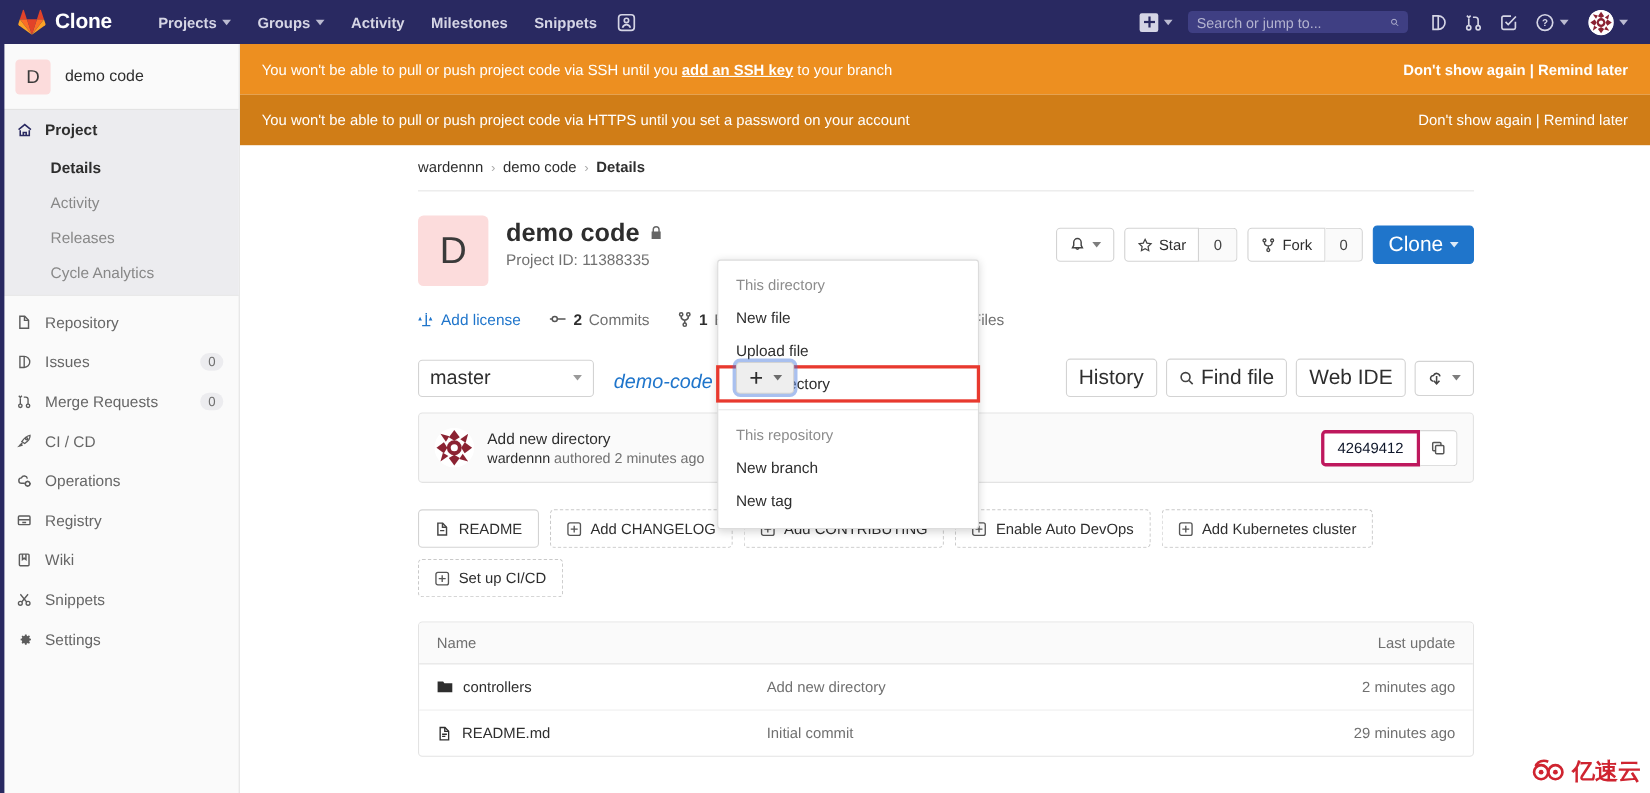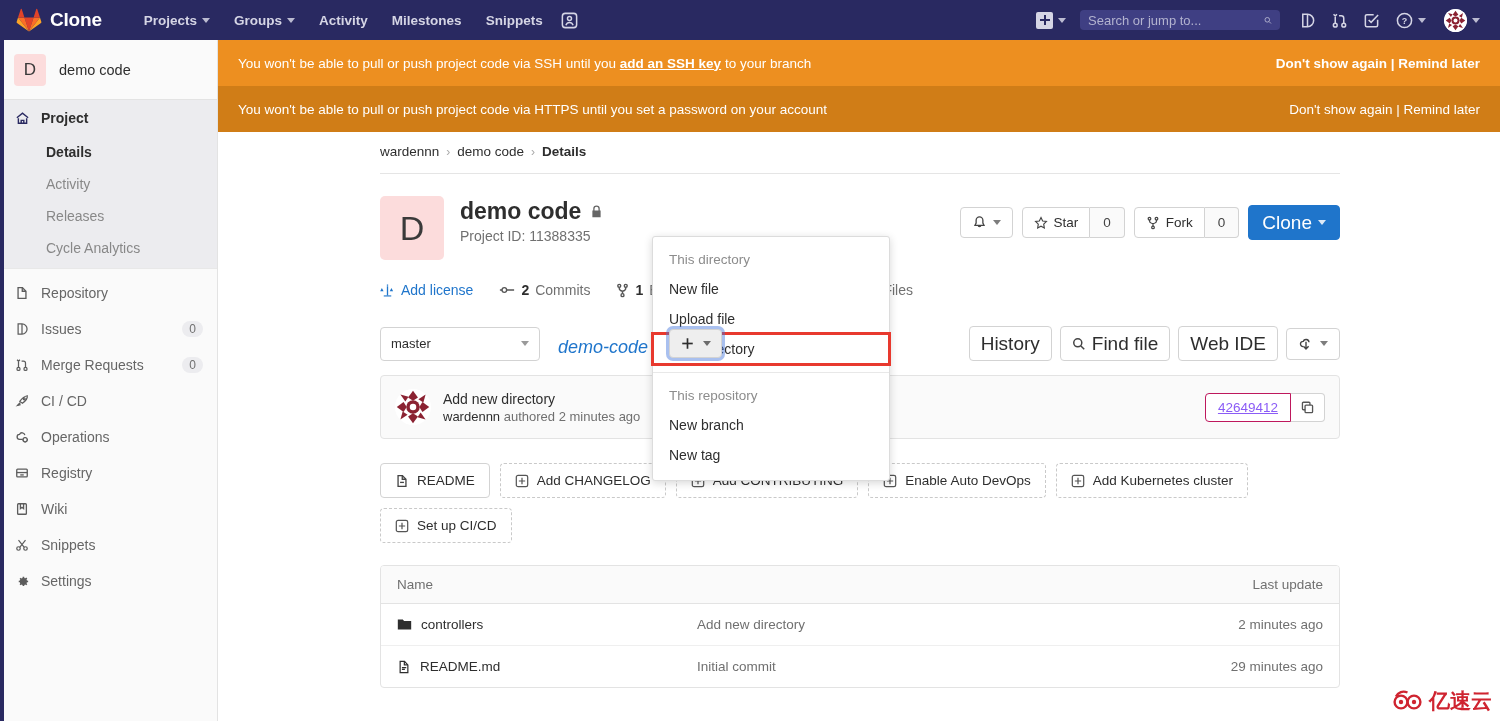--- a/index.html
+++ b/index.html
@@ -181,21 +181,21 @@
   .stats { display: flex; align-items: center; gap: 26px; margin-top: 22px; font-size: 14px; }
   .stat { display: flex; align-items: center; gap: 6px; color: #707070; }
   .stat b { color: #2e2e2e; font-weight: 700; }
   .stat.link { color: #1f75cb; cursor: pointer; }
 
   
   .repo-bar { display: flex; align-items: center; margin-top: 28px; }
   .branch-select {
     width: 160px; height: 34px; border: 1px solid #d3d3d3; border-radius: 4px;
     background: #fff; display: flex; align-items: center; padding: 0 10px;
-    font-size: 13px; cursor: pointer; color: #2e2e2e; justify-content: center;
+    font-size: 18px; cursor: pointer; color: #2e2e2e; justify-content: center;
   }
   .branch-select .cd { margin-left: auto; color: #888; }
   .path-row { display: flex; align-items: flex-end; gap: 8px; margin-left: 18px; font-size: 18px; font-style: italic; }
   .path-row a { color: #1f75cb; text-decoration: none; cursor: pointer; }
   .path-row .slash { color: #bbb; }
   .add-btn {
     border: 1px solid #d3d3d3; background: #eee; border-radius: 4px;
     padding: 6px 10px; display: flex; align-items: center; gap: 8px;
     cursor: pointer; box-shadow: 0 0 0 3px rgba(65,115,220,.45);
     font-size: 15px; color: #2e2e2e; position: relative; z-index: 52;
@@ -208,22 +208,22 @@
     background: #fafafa; height: 64px; display: flex; align-items: center;
     padding: 0 14px;
   }
   .ident { width: 36px; height: 36px; flex: 0 0 36px; }
   .commit-txt { margin-left: 12px; }
   .commit-title { font-size: 14px; color: #2e2e2e; }
   .commit-sub { font-size: 13px; color: #707070; margin-top: 2px; }
   .commit-sub a { color: #2e2e2e; text-decoration: none; font-weight: 400; }
   .sha-grp { margin-left: auto; display: flex; align-items: stretch; }
   .sha-grp .sha {
-    border: 1px solid #be185d; border-radius: 4px 0 0 4px; background: #fff;
-    padding: 6px 12px; font-size: 13.5px; color: #8b5cf6; cursor: pointer; text-decoration: underline;
+    border: 3px solid #be185d; border-radius: 4px 0 0 4px; background: #fff;
+    padding: 6px 12px; font-size: 13.5px; color: #0f172a; cursor: pointer;
   }
   .sha-grp .cpy {
     border: 1px solid #d3d3d3; border-left: 0; border-radius: 0 4px 4px 0;
     background: #fff; padding: 6px 9px; display: flex; align-items: center;
     cursor: pointer;
   }
 
   
   .quick { display: flex; flex-wrap: wrap; gap: 10px; margin-top: 24px; }
   .qbtn {

